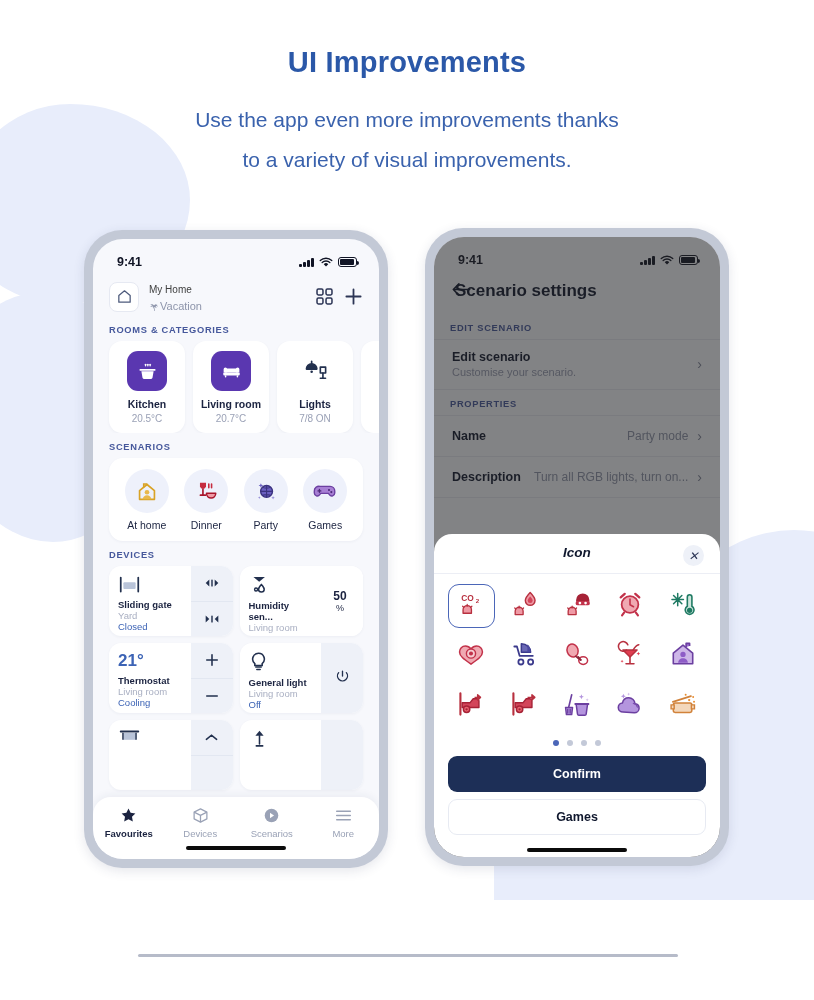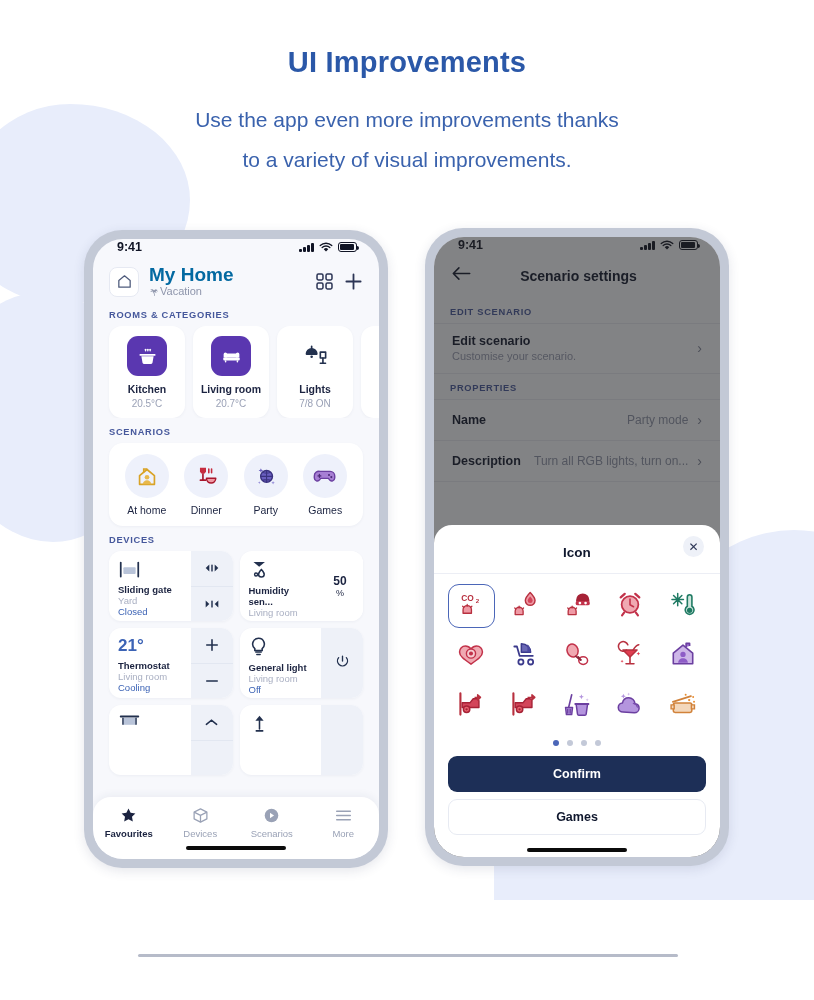--- a/index.html
+++ b/index.html
@@ -32,39 +32,39 @@
   .phone { position: absolute; z-index: 2;
            background: #c3c9d6; border-radius: 38px; padding: 9px;
            box-shadow: 0 3px 12px rgba(40,52,90,.12); }
   .screen { position: relative; width: 100%; height: 100%; background: #f7f8fc;
             border-radius: 30px; overflow: hidden; }
   #phone-left  { left: 84px;  top: 230px; width: 304px; height: 638px; }
   #phone-right { left: 425px; top: 228px; width: 304px; height: 638px; }
 
   
   .statusbar { display: flex; align-items: center; justify-content: space-between;
-               padding: 1px 22px 2px 24px; }
+               padding: 16px 22px 2px 24px; }
   .status-time { font-size: 12.5px; font-weight: bold; color: #101425; }
   .status-icons { display: flex; align-items: center; gap: 5px; }
   .bars { display: flex; align-items: flex-end; gap: 1.5px; height: 10px; }
   .bars i { display: block; width: 2.6px; background: #101425; border-radius: 1px; }
   .bars i:nth-child(1){height:3.5px}.bars i:nth-child(2){height:5.5px}
   .bars i:nth-child(3){height:7.5px}.bars i:nth-child(4){height:9.5px}
   .batt { width: 19px; height: 10px; border: 1.4px solid #101425; border-radius: 3px;
           position: relative; padding: 1.3px; }
   .batt span { display: block; height: 100%; width: 92%; background: #101425; border-radius: 1px; }
   .batt::after { content:""; position:absolute; right:-3.2px; top:3px; width:2px; height:4px;
                  background:#101425; border-radius:0 2px 2px 0; }
 
   
   .home-head { display: flex; align-items: center; padding: 10px 16px 4px 16px; }
   .home-badge { width: 30px; height: 30px; border-radius: 8px; background: #fff;
                 border: 1px solid #e6e9f2; display: flex; align-items: center; justify-content: center; }
   .home-texts { margin-left: 10px; flex: 1; }
-  .home-title { font-size: 19px; font-weight: bold; color: #0369a1; line-height: 18px; }
+  .home-title { font-size: 10px; font-weight: normal; color: #404040; line-height: 18px; }
   .home-sub { display: flex; align-items: center; gap: 0; font-size: 11px; color: #8e95ab; margin-top: 1px; }
   .head-actions { display: flex; align-items: center; gap: 11px; color: #2c3555; }
 
   .sect-label { font-size: 9.3px; font-weight: bold; letter-spacing: .7px;
                 color: #46589c; padding: 9px 16px 6px 16px; }
 
   
   .rooms { display: flex; gap: 8px; padding: 0 0 0 16px; overflow: hidden; }
   .room-card { min-width: 76px; width: 76px; background: #fff; border-radius: 13px;
                padding: 10px 6px 9px; text-align: center; box-shadow: 0 1px 3px rgba(40,52,90,.05); }
@@ -111,38 +111,38 @@
   .tab { flex: 1; text-align: center; }
   .tab-ico { height: 20px; display: flex; align-items: center; justify-content: center; }
   .tab-label { font-size: 9.5px; margin-top: 3px; color: #9aa2b6; }
   .tab.active .tab-label { color: #1b2340; font-weight: bold; }
   .home-indicator { position: absolute; bottom: 9px; left: 50%; transform: translateX(-50%);
                     width: 100px; height: 4px; background: #0b0b0b; border-radius: 3px; }
 
   
   .dim { position: absolute; inset: 0; background: rgba(35,35,35,.55); z-index: 5; }
   .nav-head { display: flex; align-items: center; padding: 12px 18px 13px; }
-  .nav-title { flex: 1; text-align: center; font-size: 14px; font-weight: bold; color: #10182e;
+  .nav-title { flex: 1; font-size: 17px; font-weight: bold; color: #10182e;
                margin-left: -16px; }
   .row-sep { height: 1px; background: #e4e7ef; }
   .list-row { padding: 10px 18px 11px; display: flex; align-items: center; background: #f7f8fc; }
   .row-grow { flex: 1; min-width: 0; }
   .row-title { font-size: 12.5px; font-weight: bold; color: #10182e; }
   .row-desc { font-size: 11px; color: #949ab0; margin-top: 2px; }
   .row-value { font-size: 12px; color: #8c93a8; margin-right: 9px;
                white-space: nowrap; overflow: hidden; text-overflow: ellipsis; }
   .chev { color: #7e849a; font-size: 14px; }
   .prop-row { display: flex; align-items: center; padding: 12px 18px; background: #f7f8fc; }
   .prop-label { font-size: 12.5px; font-weight: bold; color: #10182e; margin-right: 10px; }
 
   
   .sheet { position: absolute; left: 0; right: 0; bottom: 0; z-index: 6;
            background: #fff; border-radius: 18px 18px 30px 30px; }
-  .sheet-head { position: relative; text-align: center; padding: 18px 0 12px;
-                border-bottom: 1px solid #eceef5; }
+  .sheet-head { position: relative; text-align: center; padding: 9px 0 12px;
+                border-bottom: 1px solid #eceef5; font-style: italic; }
   .sheet-title { font-size: 13.5px; font-weight: bold; color: #10182e; }
   .sheet-close { position: absolute; right: 16px; top: 11px; width: 21px; height: 21px;
                  border-radius: 50%; background: #eef1f8; color: #2c3555;
                  display: flex; align-items: center; justify-content: center; font-size: 12px; }
   .icon-grid { display: grid; grid-template-columns: repeat(5, 1fr); gap: 6px;
                padding: 10px 14px 4px; }
   .icon-cell { height: 44px; border-radius: 11px; display: flex;
                align-items: center; justify-content: center; }
   .icon-cell.sel { border: 1.6px solid #4b66b8; }
   .dots { display: flex; justify-content: center; gap: 8px; padding: 8px 0 10px; }

